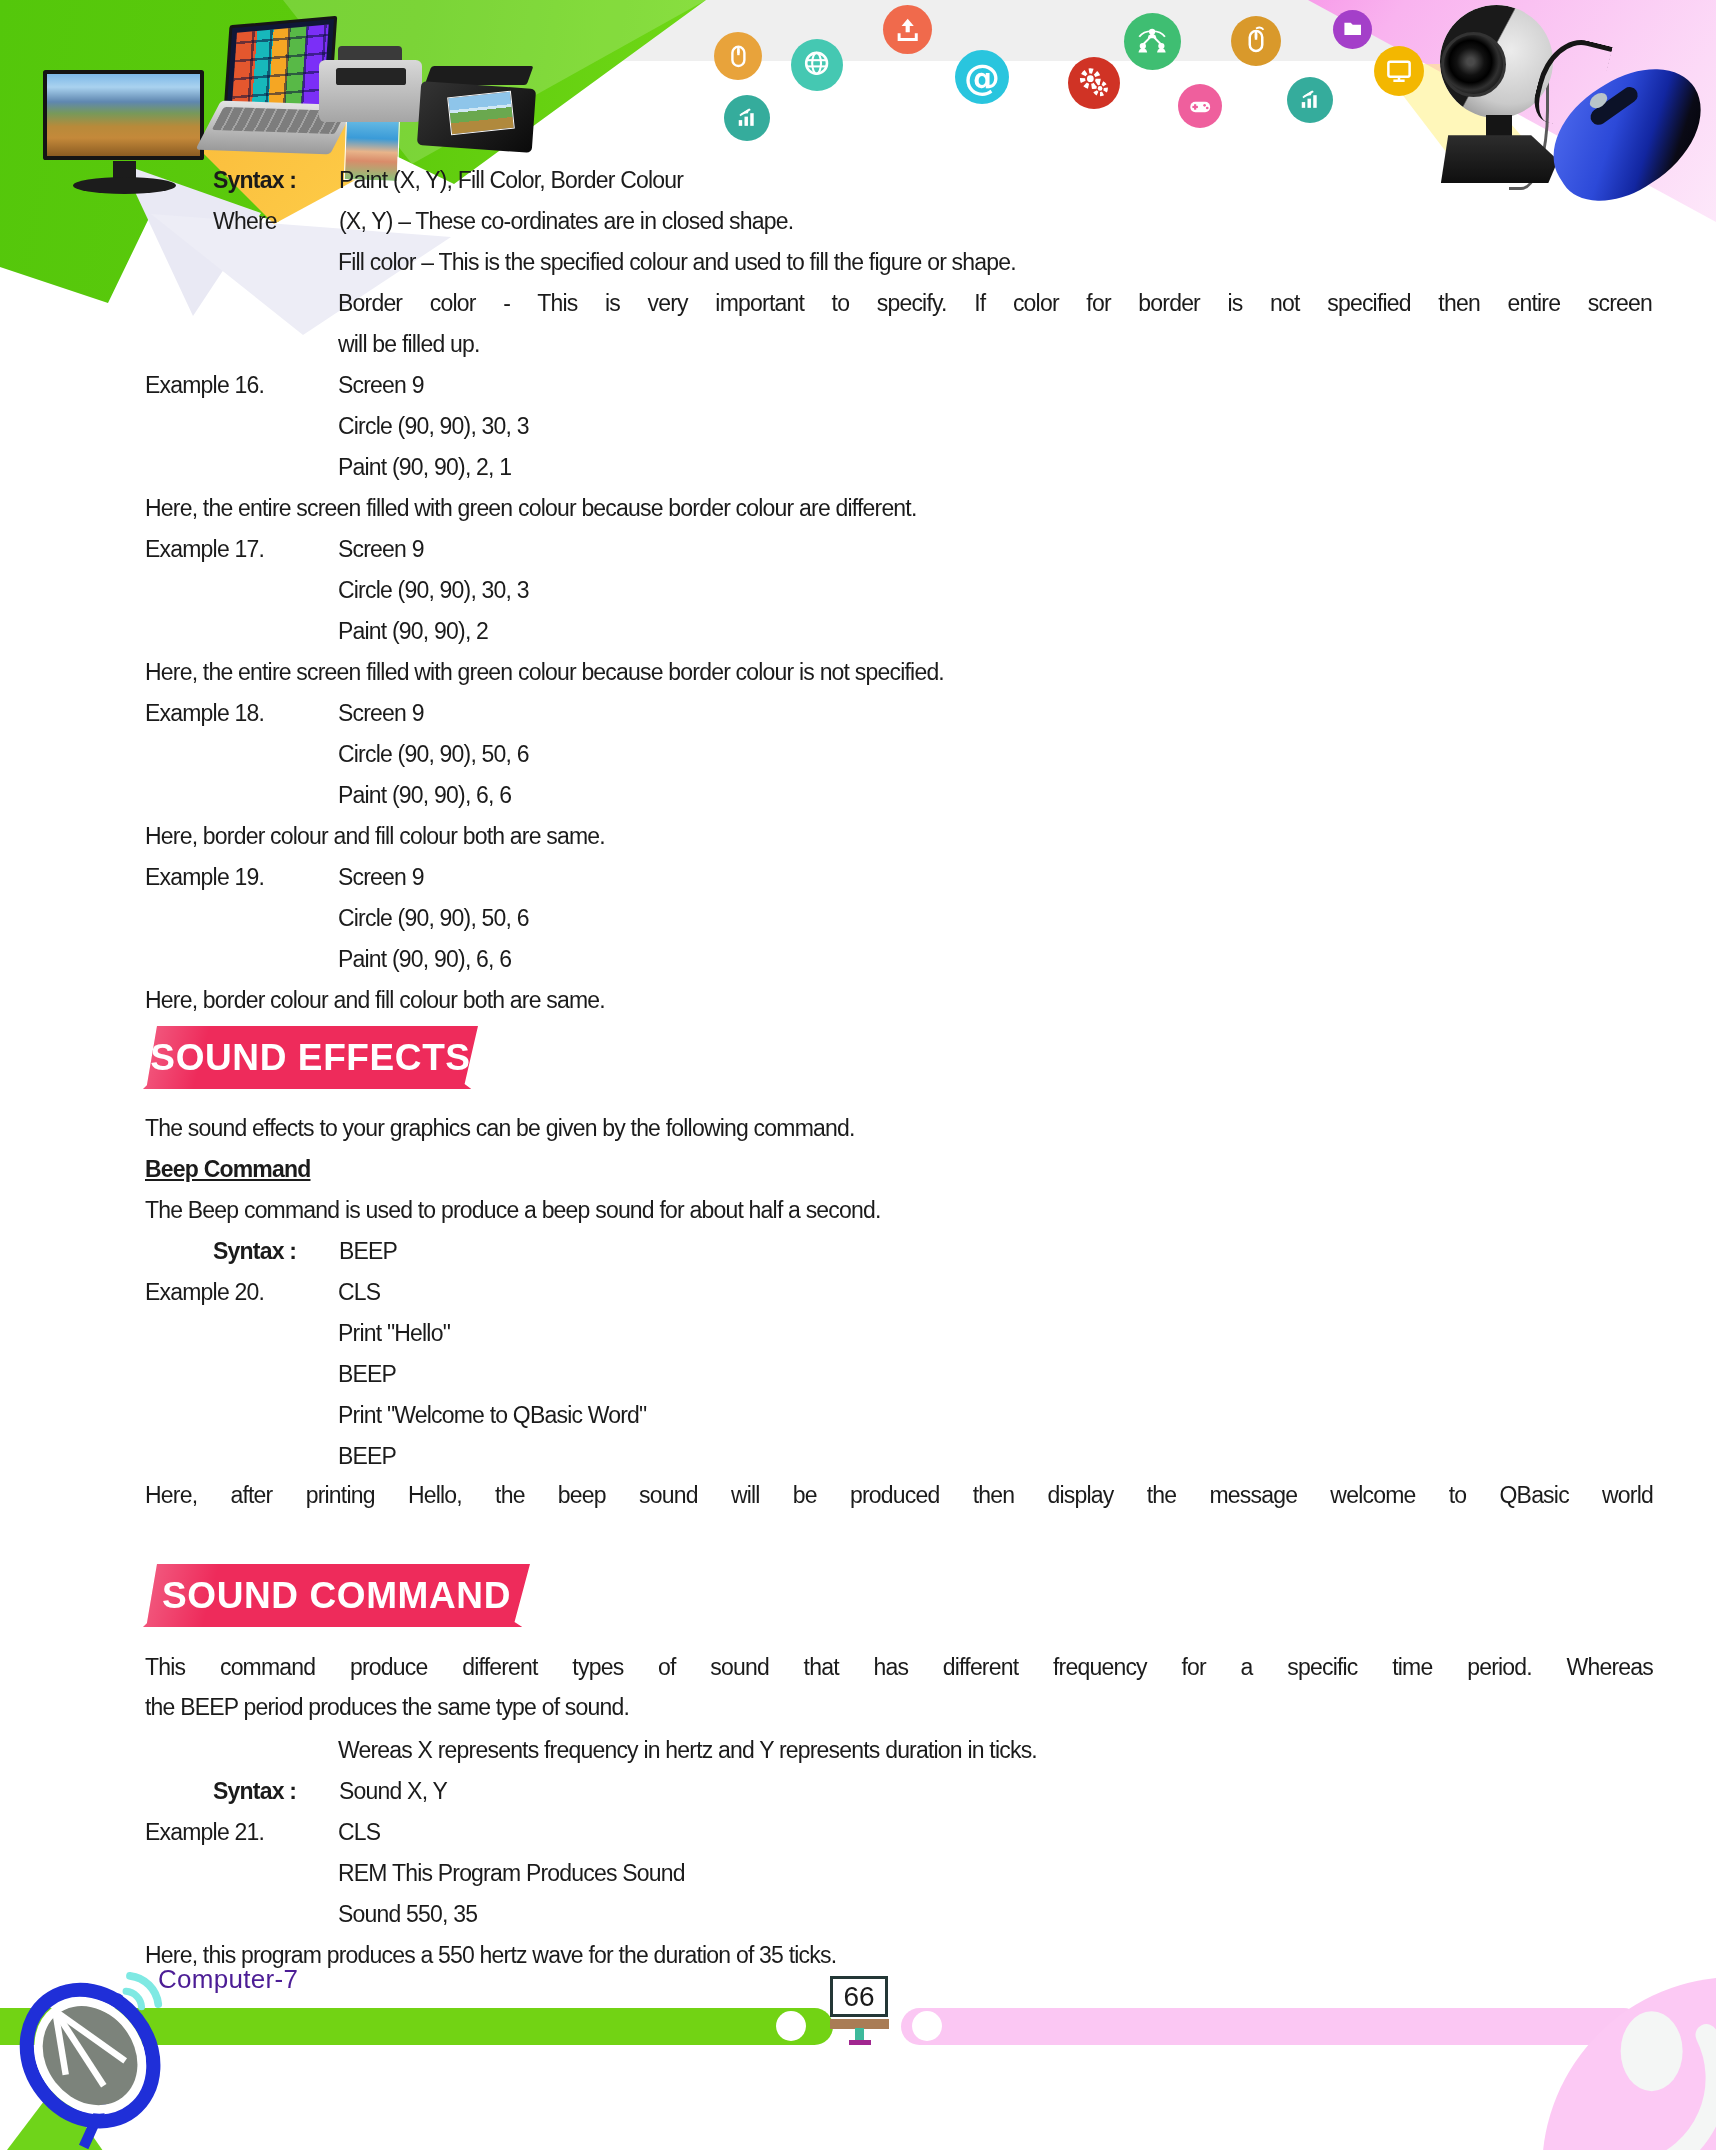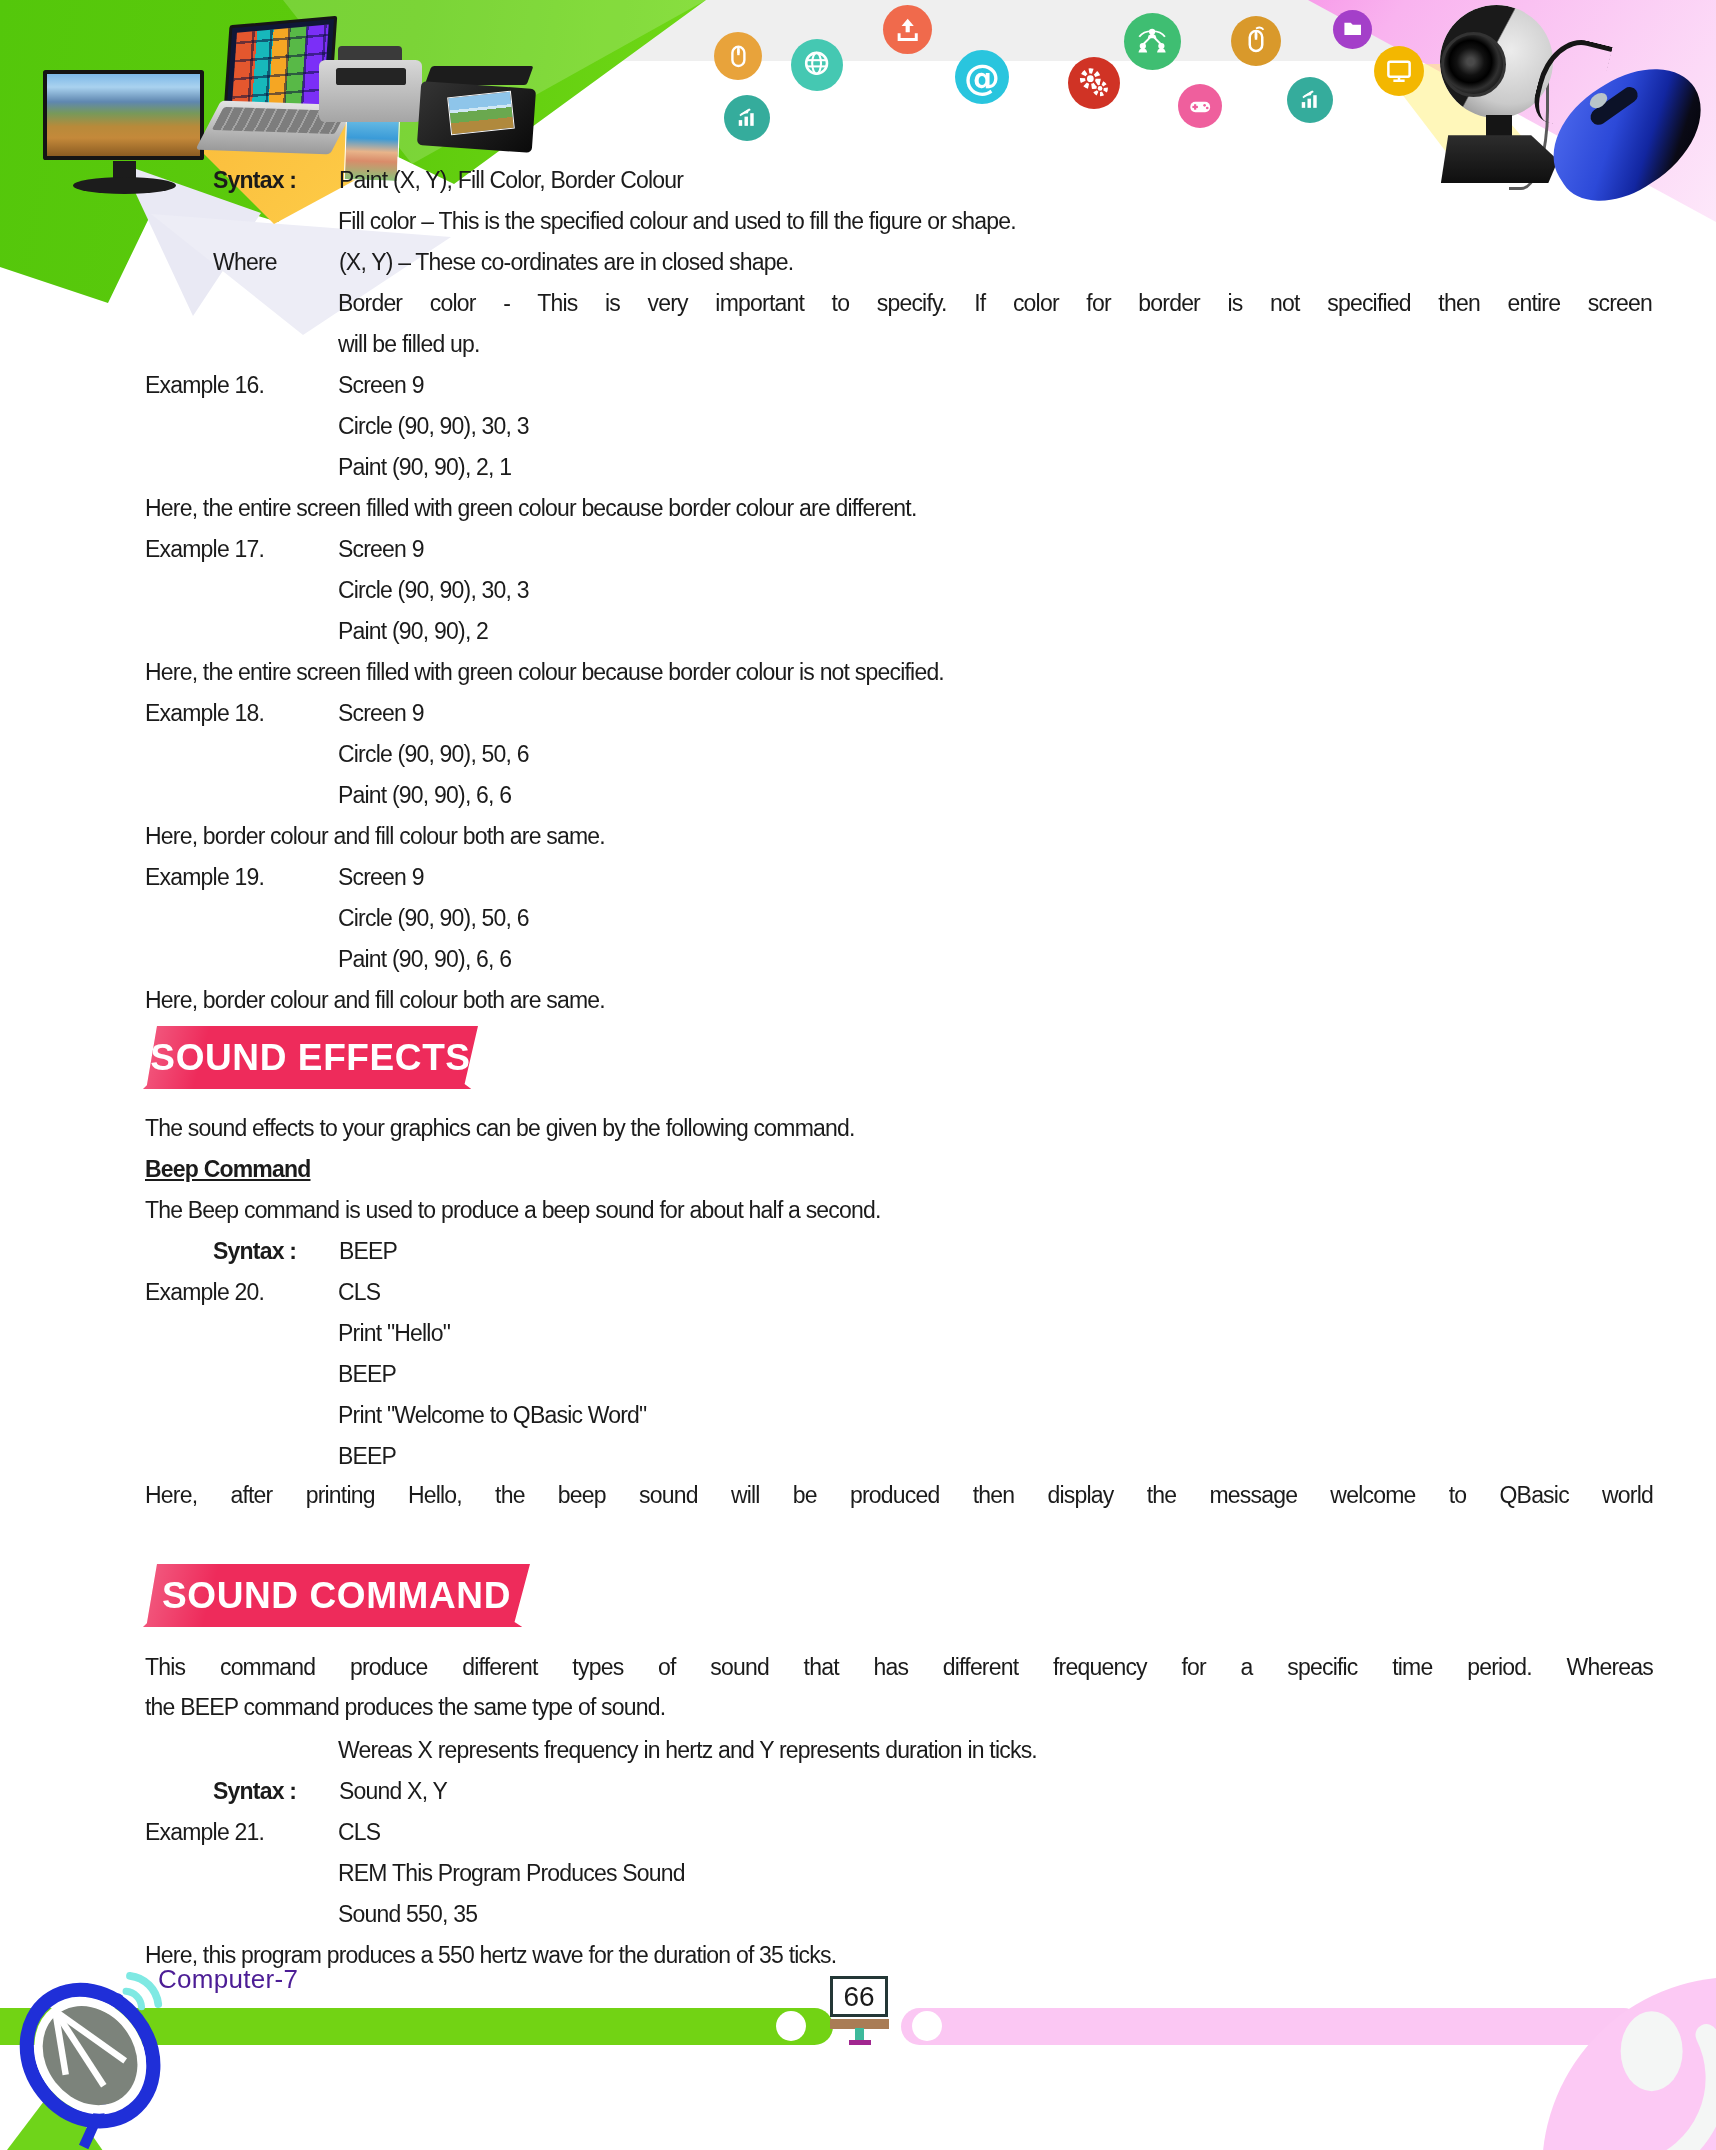--- a/index.html
+++ b/index.html
@@ -266,25 +266,25 @@
         <rect x="3.5" y="4.5" width="17" height="12" rx="1.5" fill="none" stroke="#fff" stroke-width="2"></rect>
         <line x1="12" y1="16.5" x2="12" y2="19.5" stroke="#fff" stroke-width="2"></line>
         <line x1="7.5" y1="19.8" x2="16.5" y2="19.8" stroke="#fff" stroke-width="2"></line>
       </svg>
   </div>
 
   <div class="tx" style="top:160px;">
     <div class="row pad-s">
       <span class="lab-syntax">Syntax :</span><span>Paint (X, Y), Fill Color, Border Colour</span>
     </div>
+    <div class="row pad-s">
+      <span class="lab-where">Where</span><span>(X, Y) – These co-ordinates are in closed shape.</span>
+    </div>
     <div class="row ind">
       <span>Fill color – This is the specified colour and used to fill the figure or shape.</span>
-    </div>
-    <div class="row pad-s">
-      <span class="lab-where">Where</span><span>(X, Y) – These co-ordinates are in closed shape.</span>
     </div>
     <div class="para ind" style="width:1314px;white-space:normal;">
       <div class="jline">Border color - This is very important to specify. If color for border is not specified then entire screen</div>
       <div>will be filled up.</div>
     </div>
 
     <div class="row">
       <span class="lab-ex">Example 16.</span><span>Screen 9</span>
     </div>
     <div class="row ind"><span>Circle (90, 90), 30, 3</span></div>
@@ -336,21 +336,21 @@
     </div>
   </div>
 
   <div class="banner banner-command">
     <span>SOUND COMMAND</span>
   </div>
 
   <div class="tx" style="top:1647px;">
     <div class="para-mid" style="white-space:normal;margin-bottom:2.6px;">
       <div class="jline">This command produce different types of sound that has different frequency for a specific time period. Whereas</div>
-      <div>the BEEP command produces the same type of sound.</div>
+      <div>the BEEP period produces the same type of sound.</div>
     </div>
     <div class="row ind"><span>Wereas X represents frequency in hertz and Y represents duration in ticks.</span></div>
     <div class="row pad-s">
       <span class="lab-syntax">Syntax :</span><span>Sound X, Y</span>
     </div>
     <div class="row">
       <span class="lab-ex">Example 21.</span><span>CLS</span>
     </div>
     <div class="row ind"><span>REM This Program Produces Sound</span></div>
     <div class="row ind"><span>Sound 550, 35</span></div>

